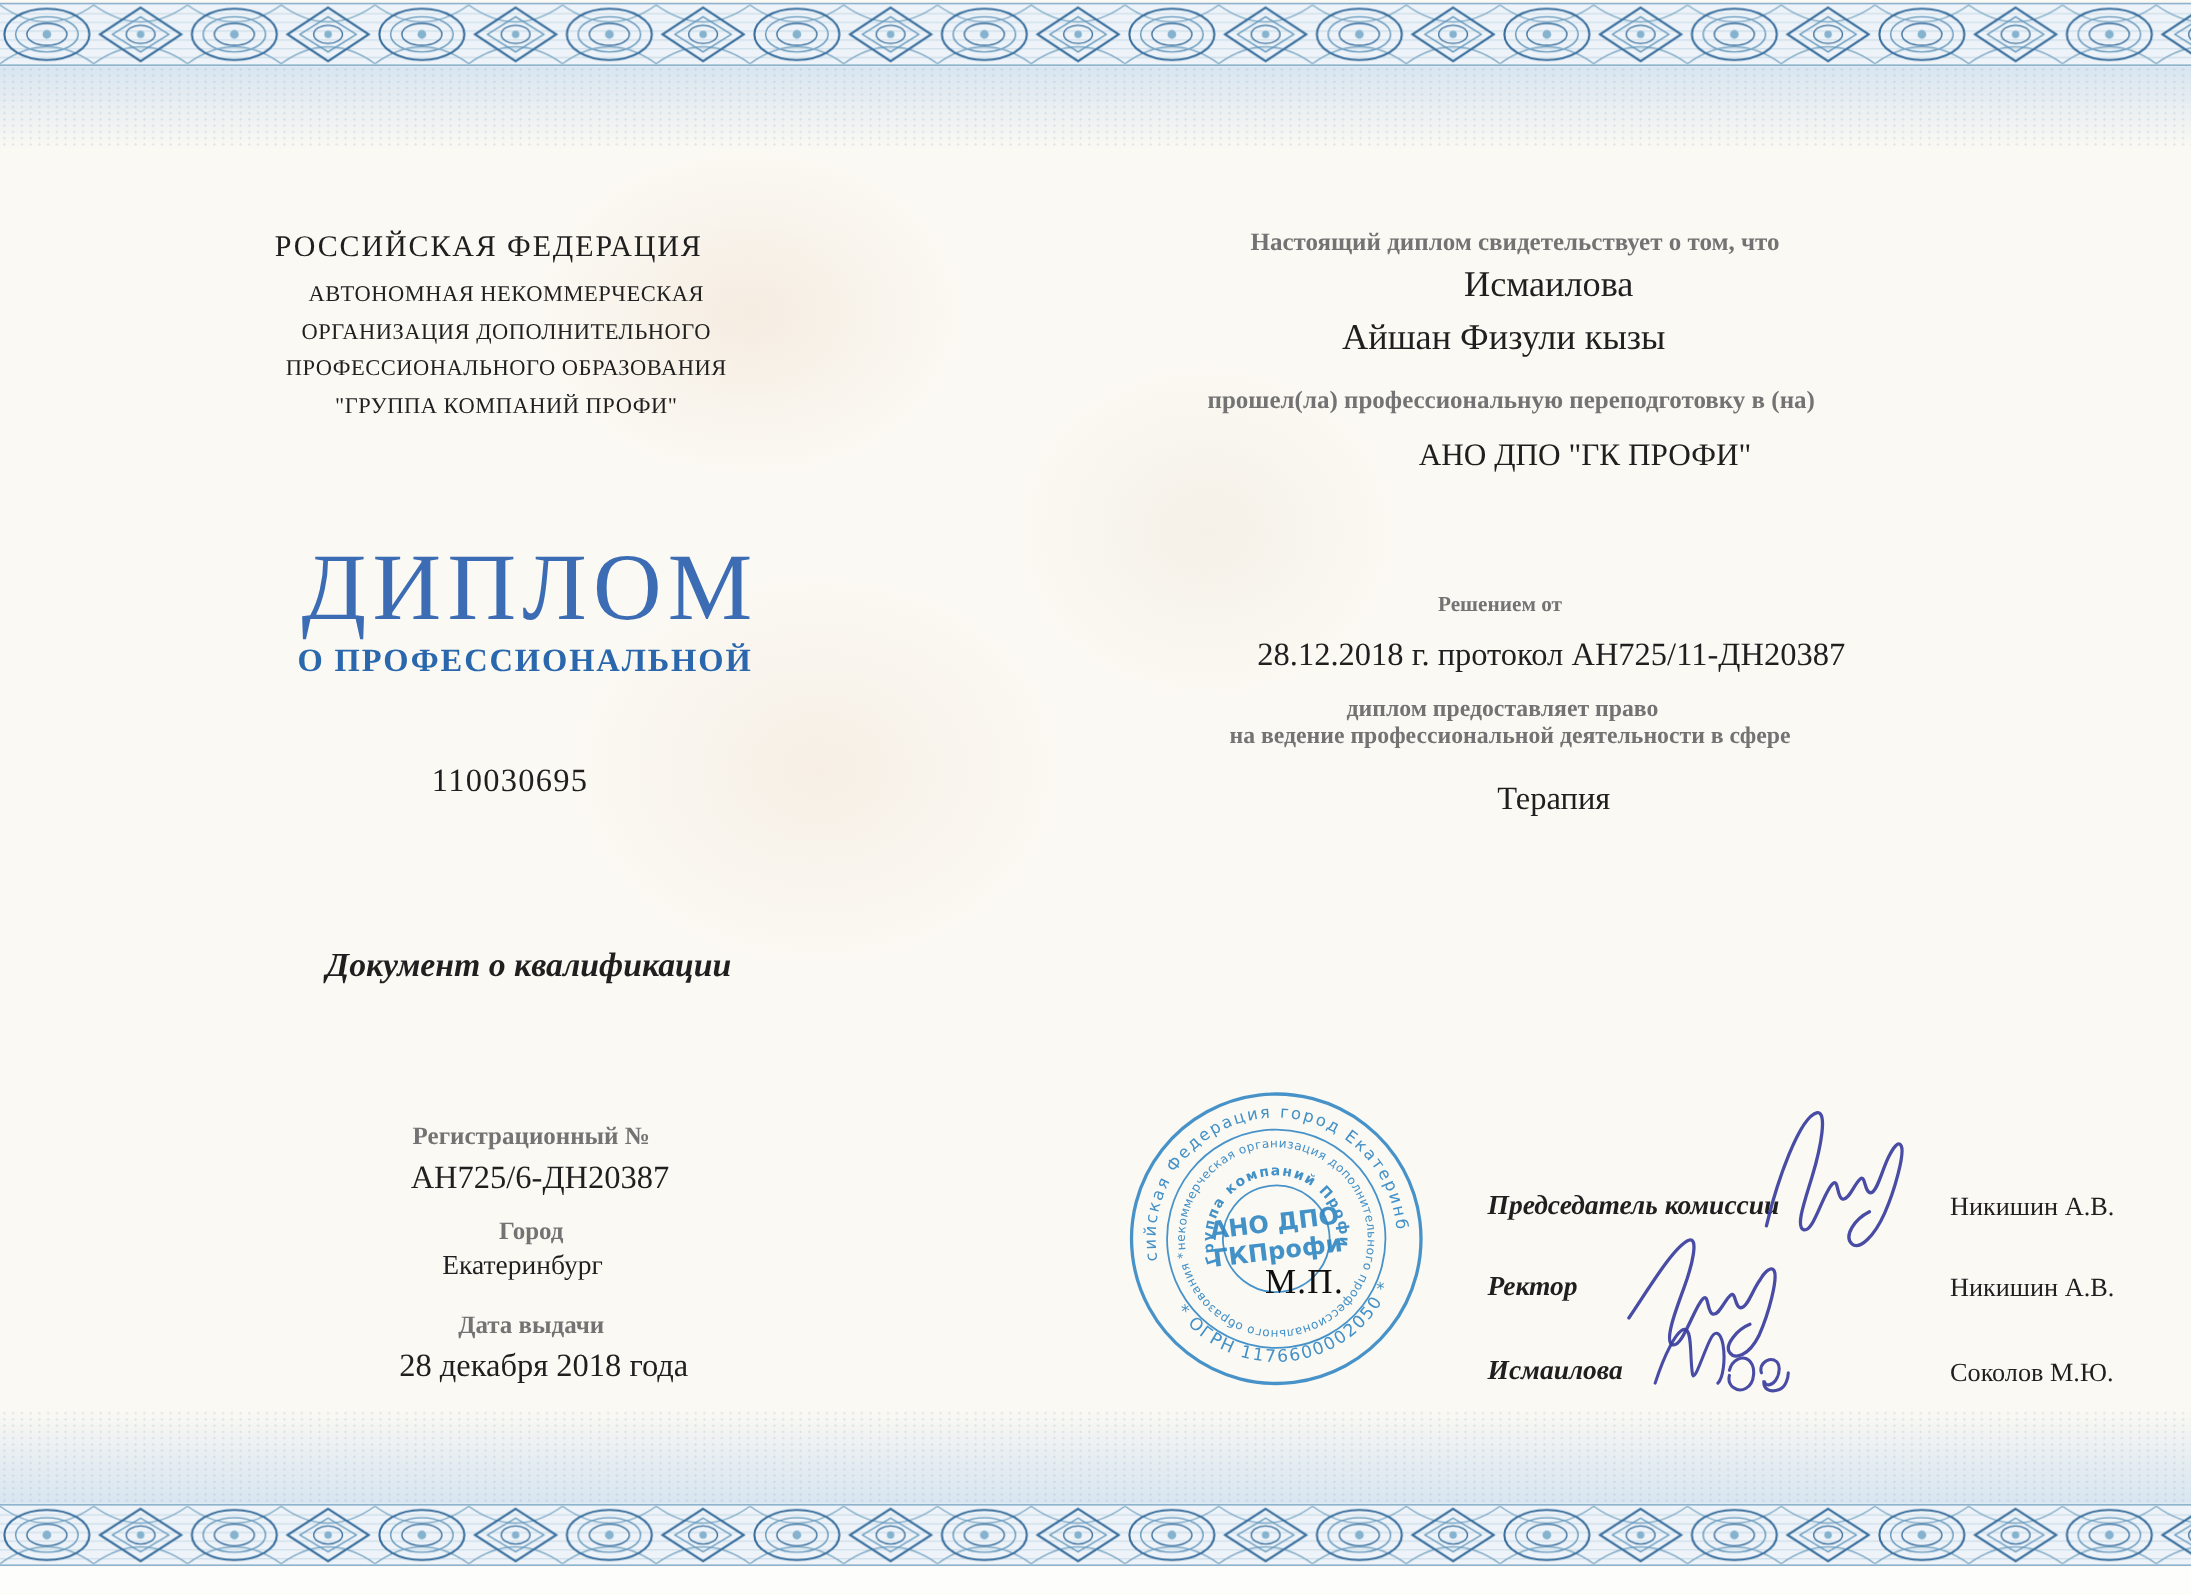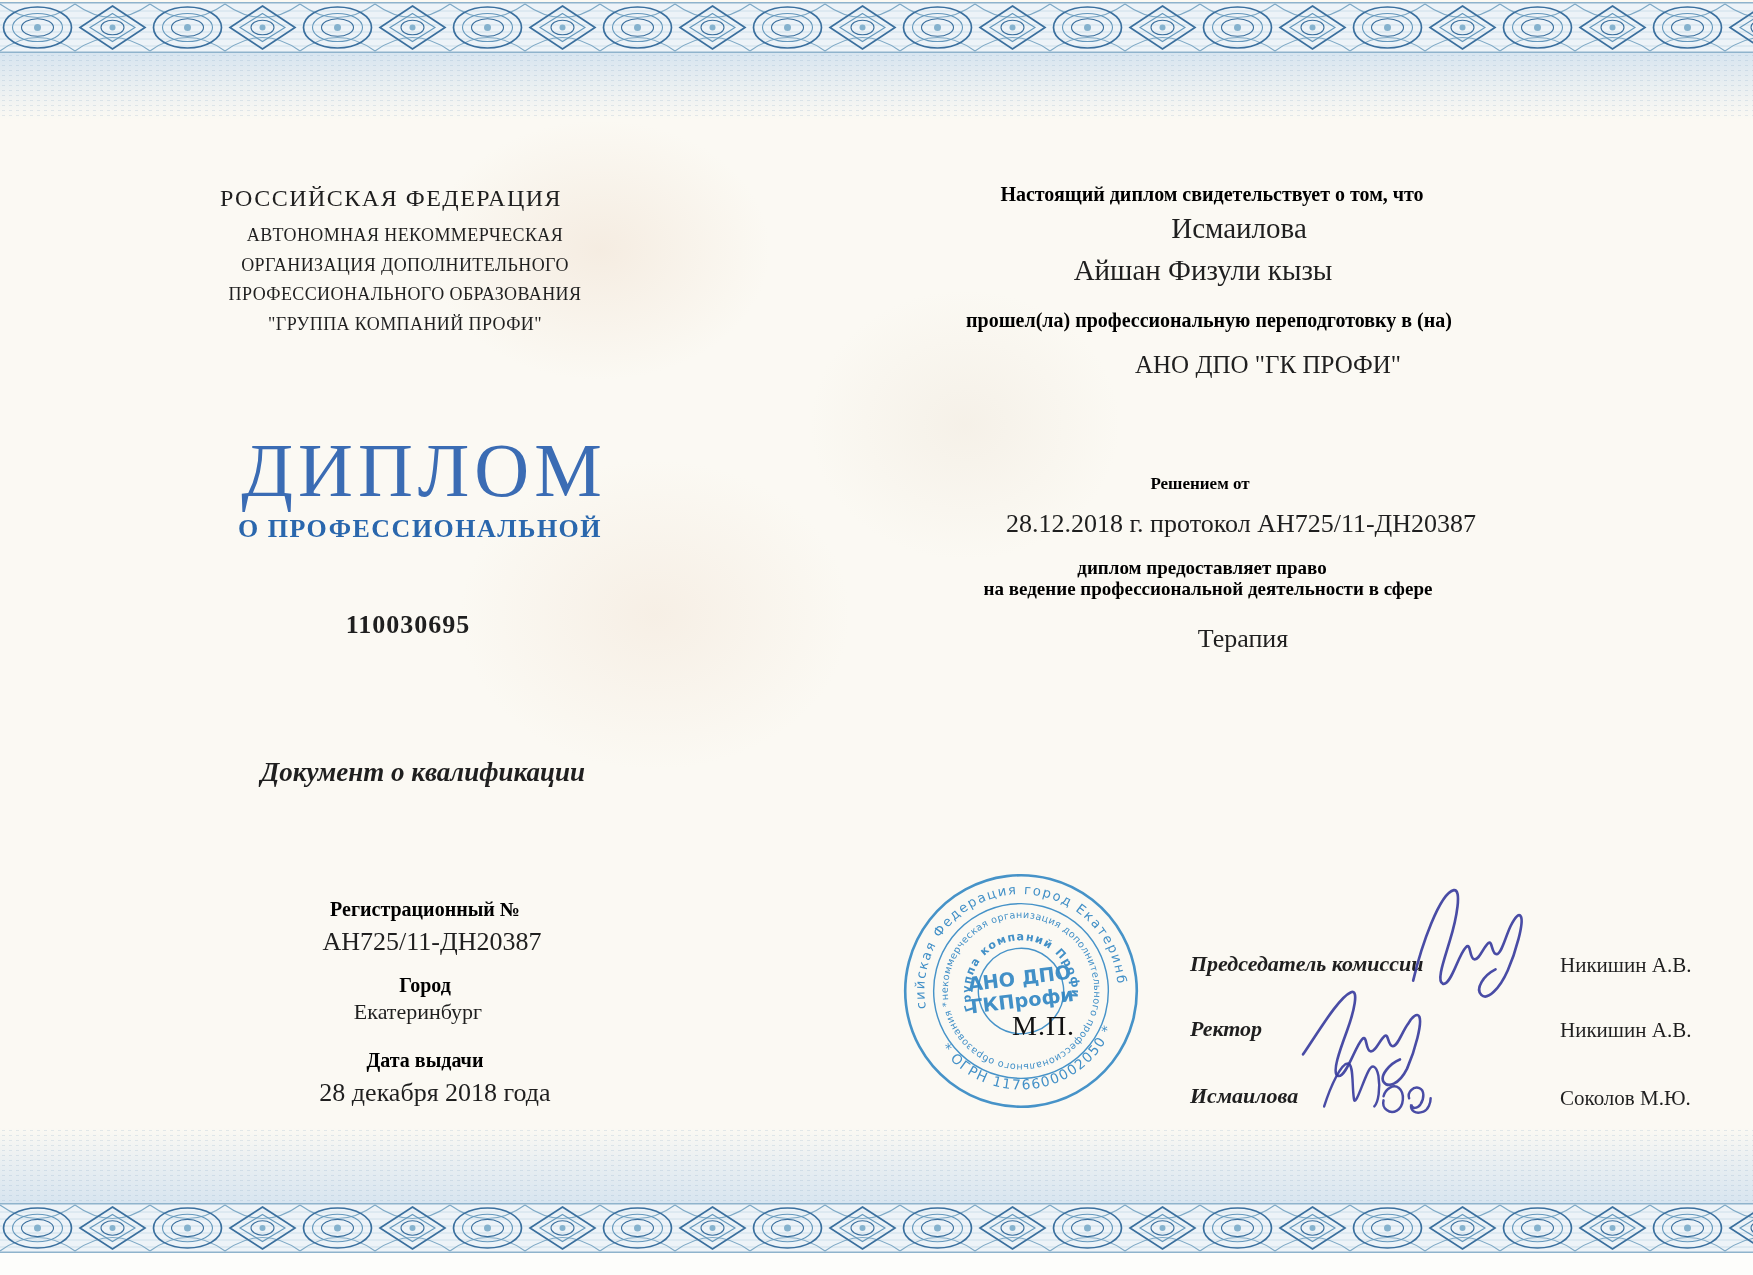--- a/index.html
+++ b/index.html
@@ -34,28 +34,28 @@
   .bottom-white{position:absolute;left:0;top:1253px;width:1753px;height:22px;background:#fdfdfb;}
   .wm{position:absolute;border-radius:50%;pointer-events:none;}
   .wm1{left:430px;top:120px;width:340px;height:260px;background:radial-gradient(closest-side,rgba(238,221,204,.45),rgba(238,221,204,0));}
   .wm2{left:460px;top:460px;width:390px;height:310px;background:radial-gradient(closest-side,rgba(240,225,210,.42),rgba(240,225,210,0));}
   .wm3{left:810px;top:290px;width:310px;height:270px;background:radial-gradient(closest-side,rgba(236,227,214,.38),rgba(236,227,214,0));}
 
   
   .ln{position:absolute;text-align:center;white-space:nowrap;line-height:1.12;}
   .lcol{width:520px;}
   .rcol{width:650px;}
-  .lab{font-weight:700;color:#000000;}
+  .lab{font-weight:700;color:#737373;}
 
   
   .l-country{top:185px;left:131px;font-size:24px;letter-spacing:1.5px;}
   .l-org{top:221px;left:145px;font-size:18px;line-height:29.5px;letter-spacing:.4px;}
   .l-title{top:428px;left:164px;font-size:76px;letter-spacing:5px;color:#3b6cb4;font-weight:500;}
   .l-subtitle{top:514px;left:160px;font-size:26px;line-height:30px;font-weight:700;letter-spacing:1.5px;color:#2a67ad;}
-  .l-number{top:610px;left:148px;font-size:26px;letter-spacing:1px;font-weight:bold;}
+  .l-number{top:610px;left:148px;font-size:26px;letter-spacing:1px;}
   .l-doctype{top:757px;left:163px;font-size:27px;font-style:italic;font-weight:600;}
   .l-reglab{top:898px;left:165px;font-size:20px;}
   .l-regval{top:927px;left:172px;font-size:26px;}
   .l-citylab{top:974px;left:165px;font-size:20px;}
   .l-cityval{top:1000px;left:158px;font-size:22px;}
   .l-datelab{top:1049px;left:165px;font-size:20px;}
   .l-dateval{top:1078px;left:175px;font-size:26px;}
 
   
   .r-intro{top:183px;left:887px;font-size:20px;}
@@ -156,21 +156,21 @@
     <div>ПРОФЕССИОНАЛЬНОГО ОБРАЗОВАНИЯ</div>
     <div>"ГРУППА КОМПАНИЙ ПРОФИ"</div>
   </div>
   <div class="ln lcol l-title">ДИПЛОМ</div>
   <div class="ln lcol l-subtitle">
     <div>О ПРОФЕССИОНАЛЬНОЙ</div>
   </div>
   <div class="ln lcol l-number">110030695</div>
   <div class="ln lcol l-doctype">Документ о квалификации</div>
   <div class="ln lcol lab l-reglab">Регистрационный №</div>
-  <div class="ln lcol l-regval">АН725/11-ДН20387</div>
+  <div class="ln lcol l-regval">АН725/6-ДН20387</div>
   <div class="ln lcol lab l-citylab">Город</div>
   <div class="ln lcol l-cityval">Екатеринбург</div>
   <div class="ln lcol lab l-datelab">Дата выдачи</div>
   <div class="ln lcol l-dateval">28 декабря 2018 года</div>
 
   <div class="ln rcol lab r-intro">Настоящий диплом свидетельствует о том, что</div>
   <div class="ln rcol r-surname">Исмаилова</div>
   <div class="ln rcol r-name">Айшан Физули кызы</div>
   <div class="ln rcol lab r-passed">прошел(ла) профессиональную переподготовку в (на)</div>
   <div class="ln rcol r-org">АНО ДПО "ГК ПРОФИ"</div>

